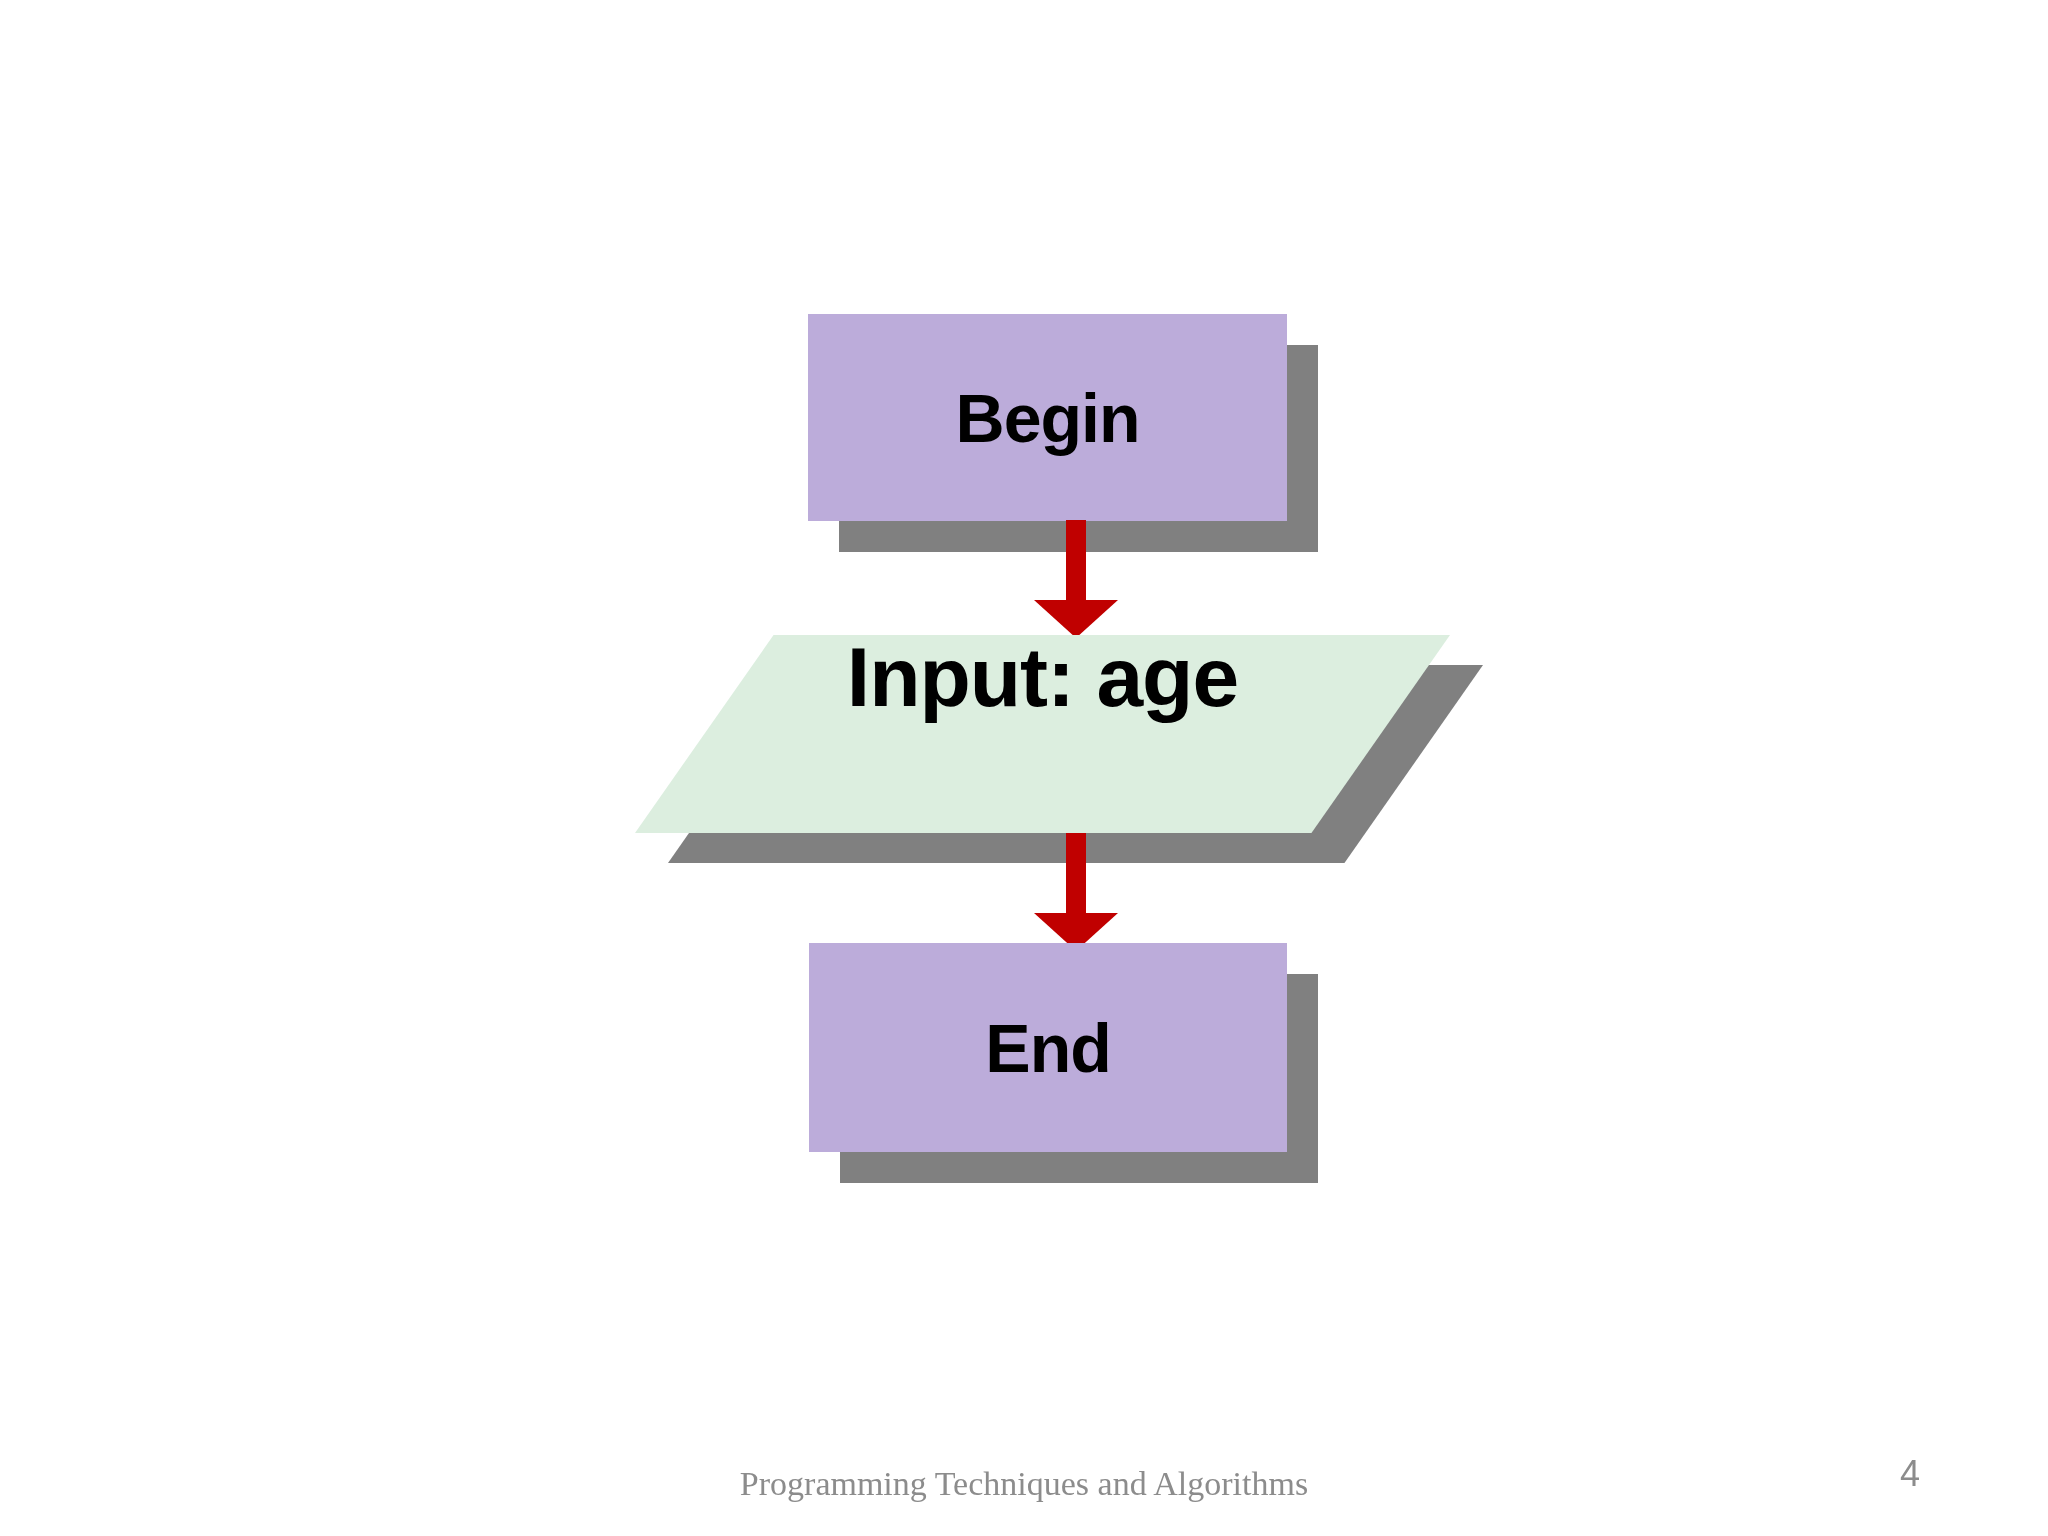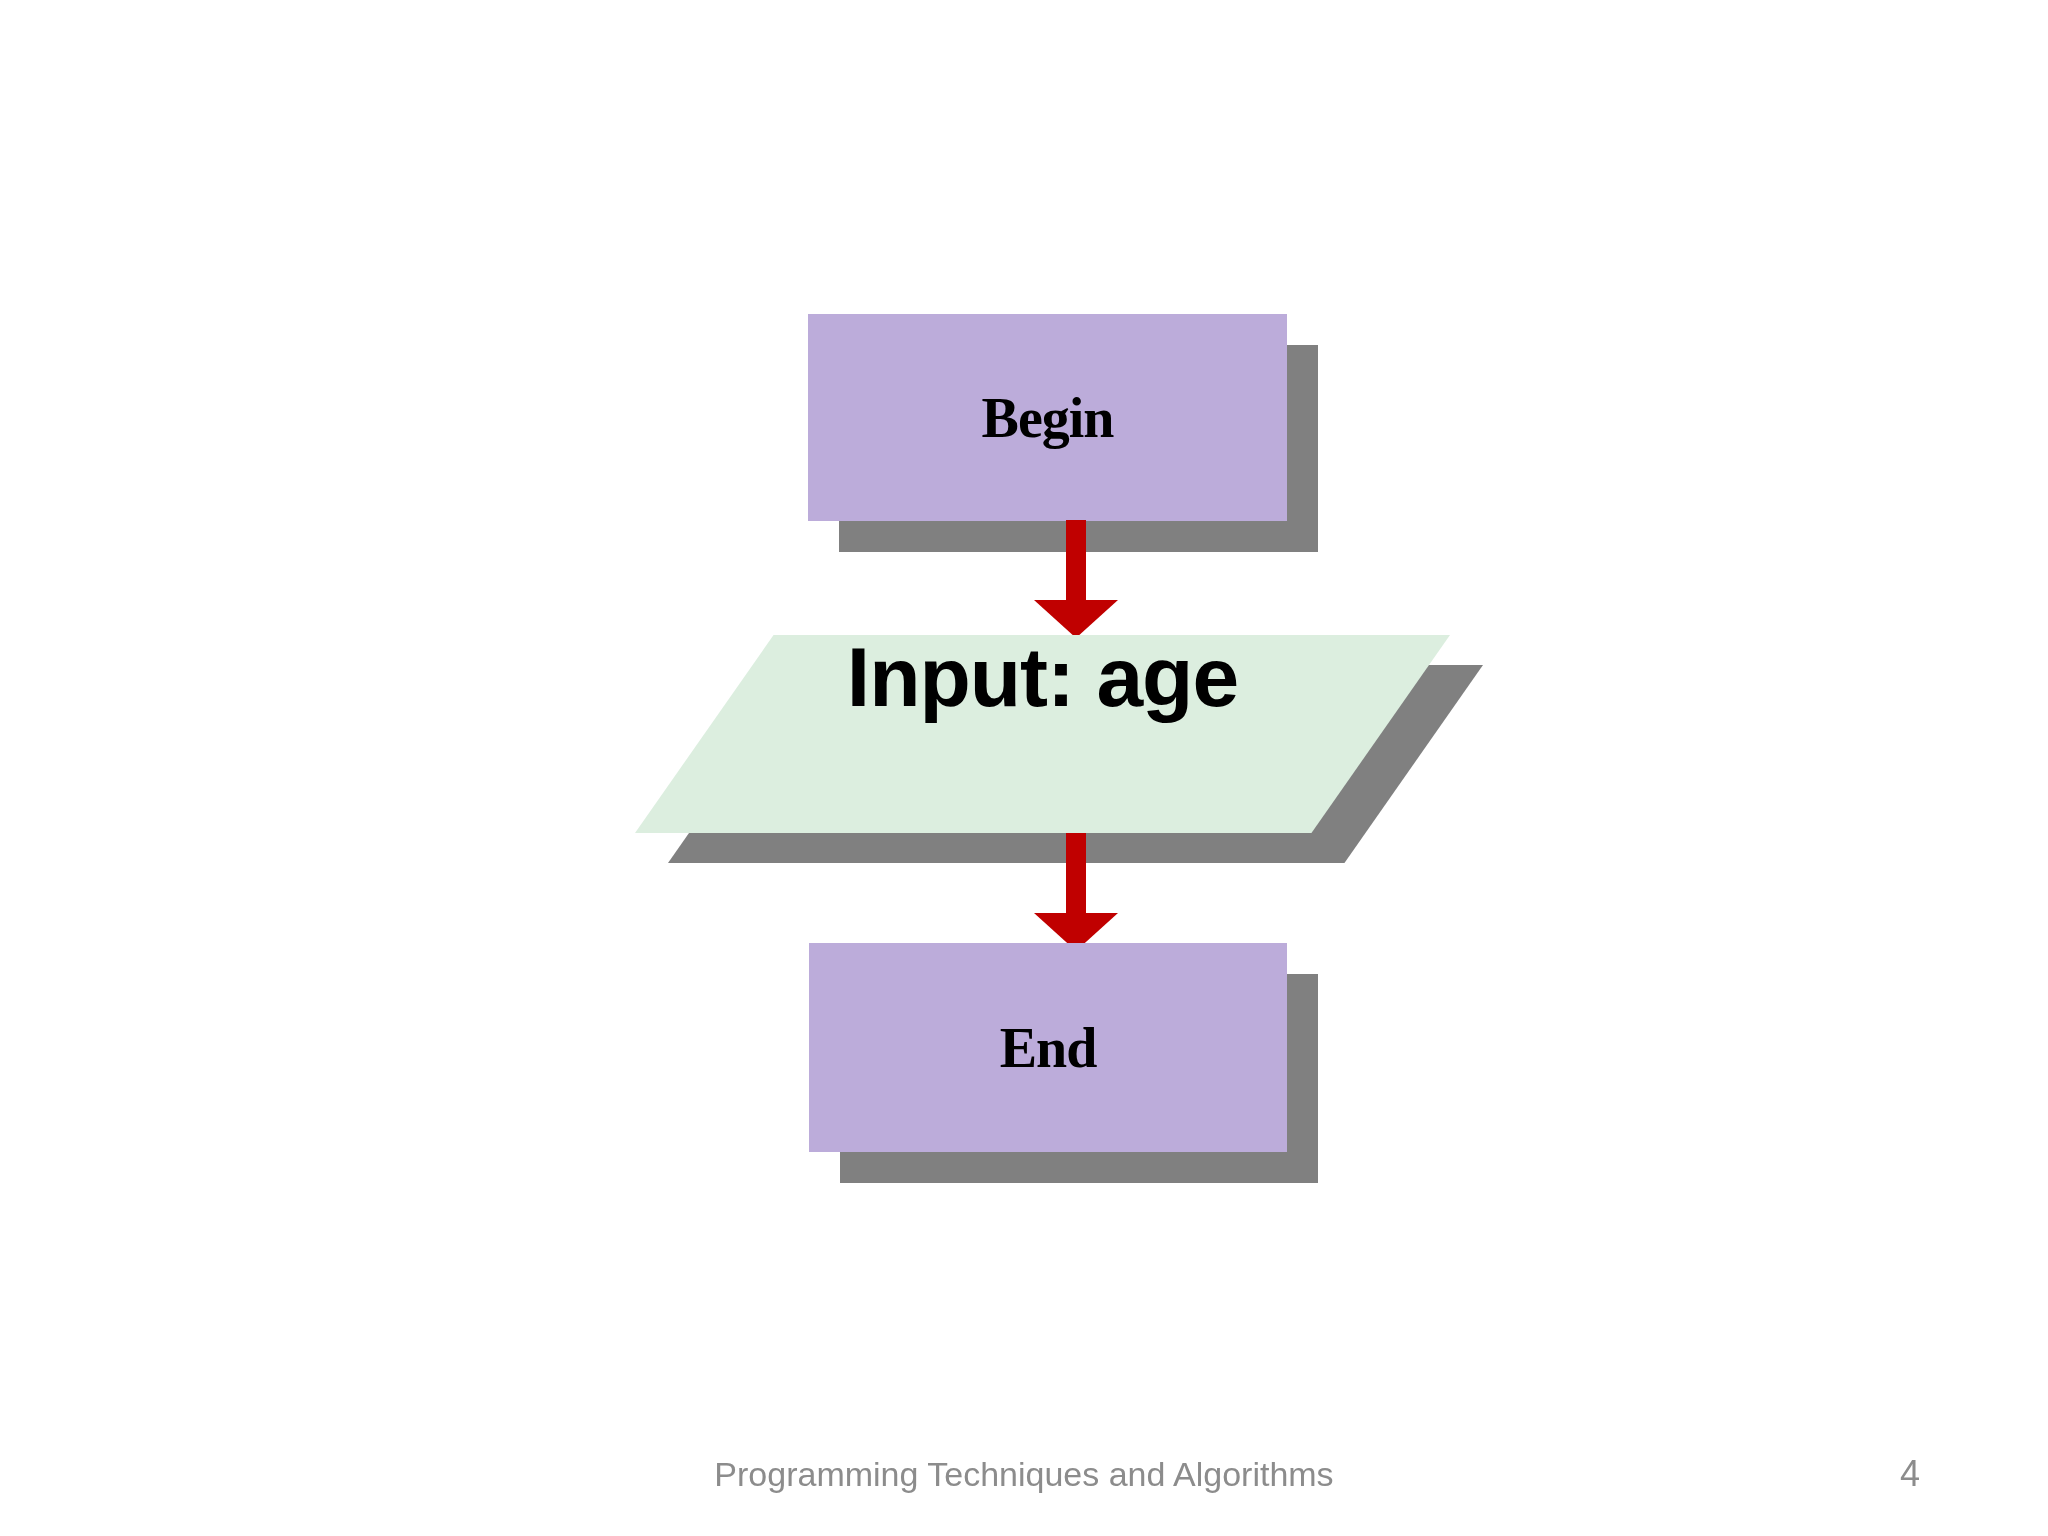--- a/index.html
+++ b/index.html
@@ -35,23 +35,23 @@
     background: #808080;
   }
   .rect-body {
     position: absolute;
     background: #BCACDA;
     display: flex;
     align-items: center;
     justify-content: center;
   }
   .rect-label {
-    font-family: Liberation Serif, serif;
+    font-family: Liberation Sans, sans-serif;
     font-weight: bold;
-    font-size: 56px;
+    font-size: 68px;
     line-height: 1;
     color: #000000;
     letter-spacing: -1px;
     white-space: nowrap;
     -webkit-font-smoothing: none;
   }
 
   
   .para-shadow {
     position: absolute;
@@ -80,24 +80,25 @@
 
   
   .arrow {
     position: absolute;
   }
   .arrow svg { display: block; }
 
   
   .footer-text {
     position: absolute;
-    font-family: Liberation Sans, sans-serif;
+    font-family: Liberation Serif, serif;
     font-size: 34px;
     color: #8C8C8C;
     white-space: nowrap;
+    margin-top: 10px;
   }
   .page-number {
     position: absolute;
     font-family: "Liberation Sans", sans-serif;
     font-size: 36px;
     color: #8C8C8C;
     white-space: nowrap;
     text-align: right;
   }
 </style>

